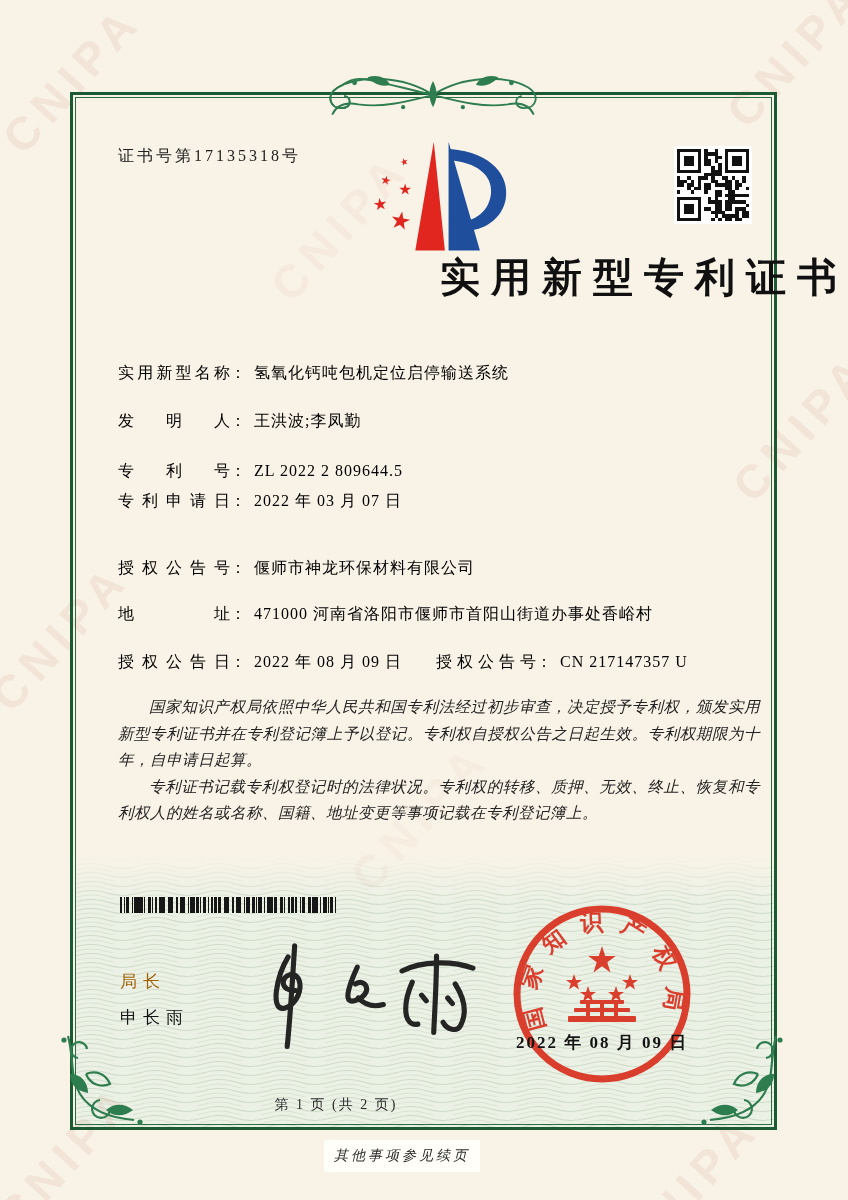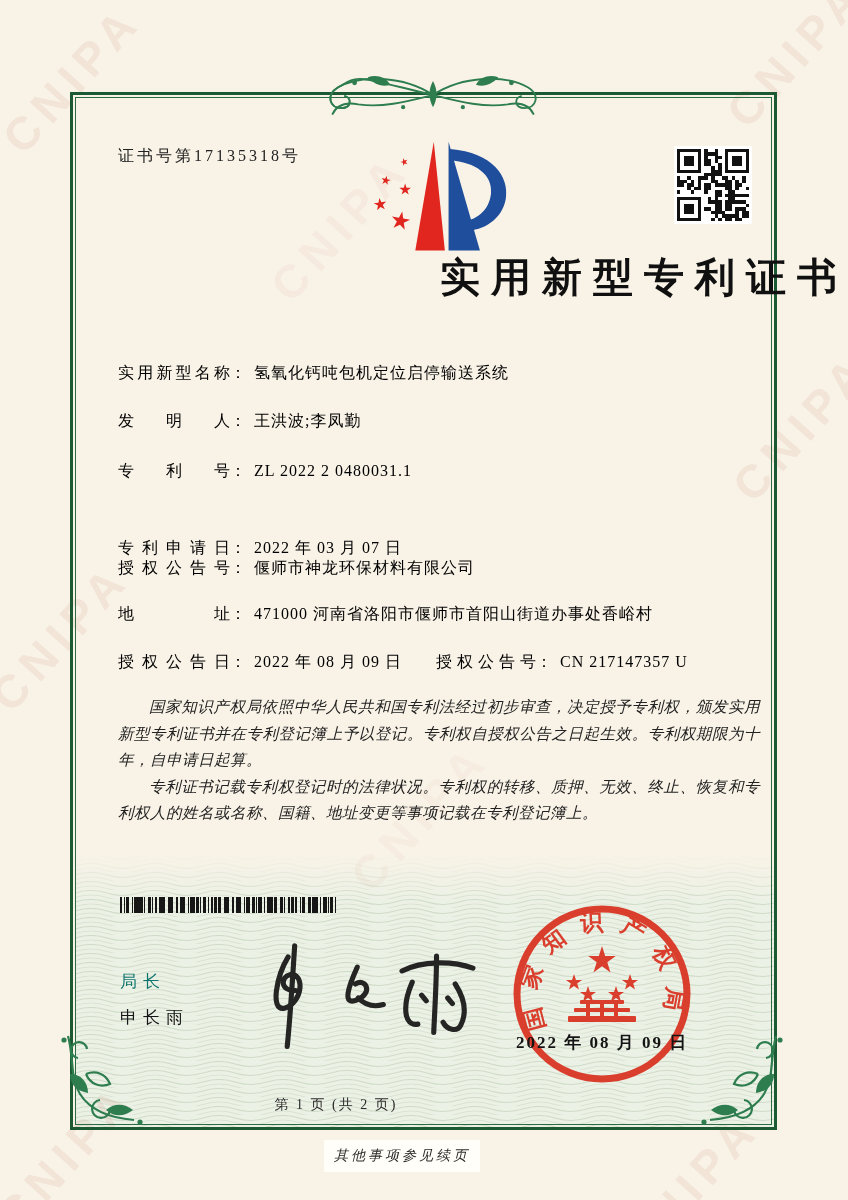--- a/index.html
+++ b/index.html
@@ -53,21 +53,21 @@
     font-style:italic;
   }
   .paras p{margin:0;text-indent:2em;letter-spacing:0.5px;}
   .barcode{
     position:absolute;left:120px;top:897px;width:216px;height:16px;
     background:
       repeating-linear-gradient(90deg,#161616 0 2px,transparent 2px 7px),
       repeating-linear-gradient(90deg,#161616 0 1px,transparent 1px 4px),
       repeating-linear-gradient(90deg,transparent 0 6px,#161616 6px 9px,transparent 9px 11px);
   }
-  .signer-title{position:absolute;left:120px;top:970px;font-size:17px;letter-spacing:6px;color:#0f766e;}
+  .signer-title{position:absolute;left:120px;top:970px;font-size:17px;letter-spacing:6px;color:#a16207;}
   .signer-name{position:absolute;left:120px;top:1006px;font-size:17px;letter-spacing:6px;color:#151515;}
   .signature{position:absolute;left:248px;top:942px;width:252px;height:112px;}
   .seal{position:absolute;left:508px;top:900px;width:188px;height:188px;}
   .seal-date{
     position:absolute;left:505px;top:1031px;width:194px;text-align:center;
     font-size:17px;letter-spacing:2px;color:#141414;font-weight:bold;
   }
   .page-foot{
     position:absolute;left:0;top:1096px;width:672px;text-align:center;
     font-size:14px;letter-spacing:2px;color:#2a2a2a;
@@ -332,23 +332,23 @@
 
   <div class="title">实用新型专利证书</div>
 
   <div class="row" style="top:363px">
     <span class="flabel">实用新型名称</span><span class="colon">：</span><span class="fvalue">氢氧化钙吨包机定位启停输送系统</span>
   </div>
   <div class="row" style="top:411px">
     <span class="flabel">发明人</span><span class="colon">：</span><span class="fvalue">王洪波;李凤勤</span>
   </div>
   <div class="row" style="top:461px">
-    <span class="flabel">专利号</span><span class="colon">：</span><span class="fvalue">ZL 2022 2 0480031.1</span>
-  </div>
-  <div class="row" style="top:538px">
+    <span class="flabel">专利号</span><span class="colon">：</span><span class="fvalue">ZL 2022 2 809644.5</span>
+  </div>
+  <div class="row" style="top:491px">
     <span class="flabel">专利申请日</span><span class="colon">：</span><span class="fvalue">2022 年 03 月 07 日</span>
   </div>
   <div class="row" style="top:558px">
     <span class="flabel">授权公告号</span><span class="colon">：</span><span class="fvalue">偃师市神龙环保材料有限公司</span>
   </div>
   <div class="row" style="top:604px">
     <span class="flabel">地址</span><span class="colon">：</span><span class="fvalue">471000 河南省洛阳市偃师市首阳山街道办事处香峪村</span>
   </div>
   <div class="row" style="top:652px">
     <span class="flabel">授权公告日</span><span class="colon">：</span><span class="fvalue">2022 年 08 月 09 日</span>

